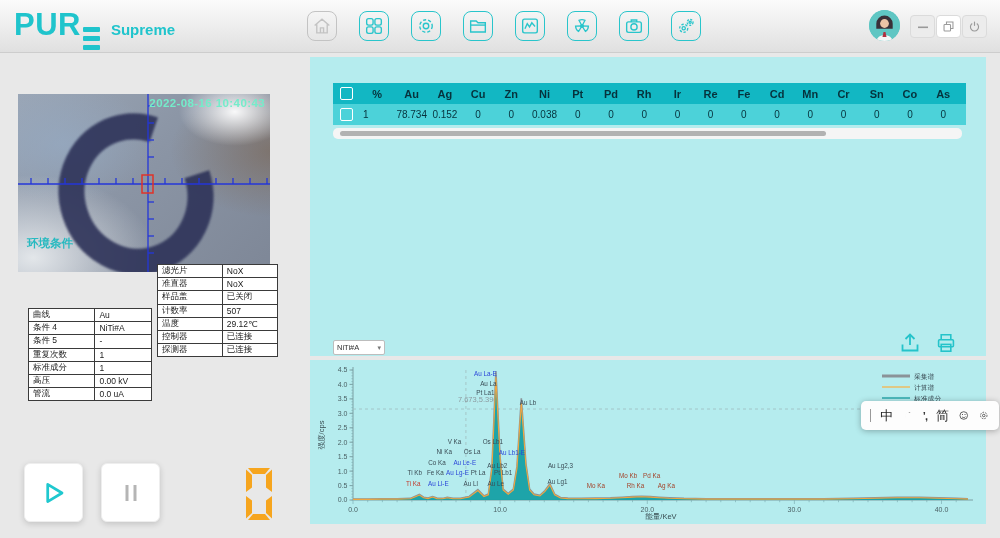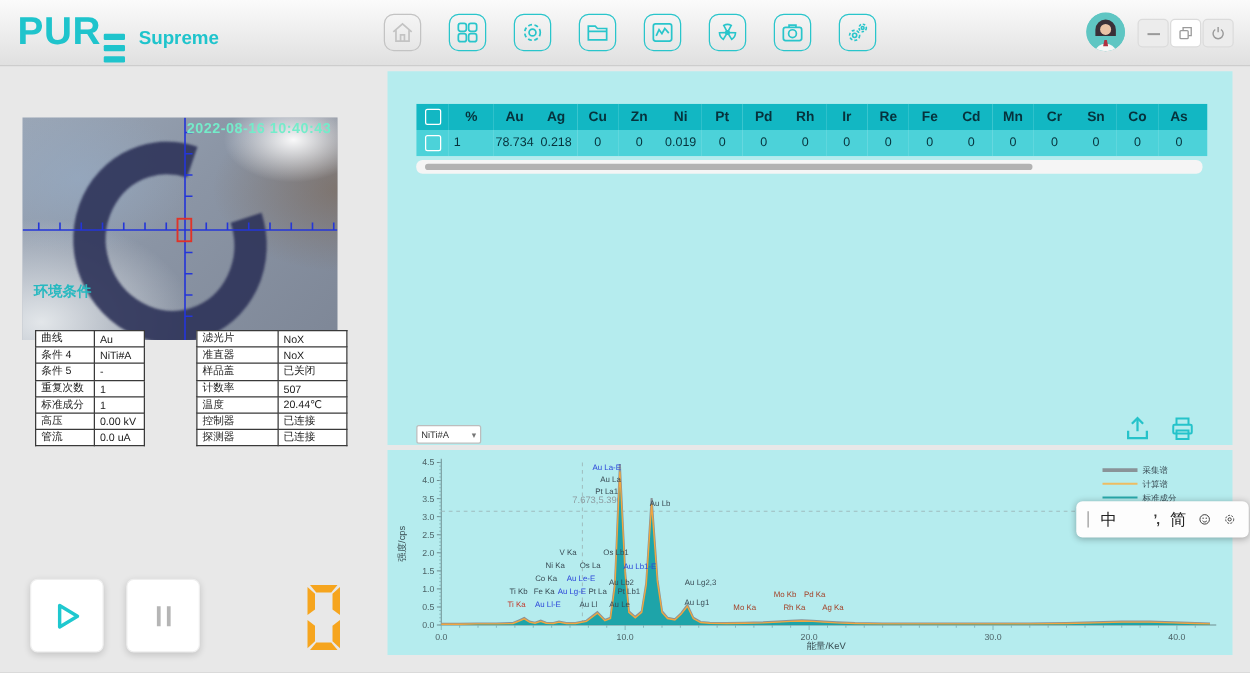--- a/index.html
+++ b/index.html
@@ -27,23 +27,23 @@
   .video{position:absolute;left:18px;top:57px;width:252px;height:178px;overflow:hidden;cursor:crosshair;
     background:
       radial-gradient(90px 55px at 86% 10%, rgba(255,255,255,.95), rgba(255,255,255,0) 62%),
       radial-gradient(150px 95px at 102% 32%, rgba(118,88,60,.5), rgba(118,88,60,0) 70%),
       radial-gradient(170px 115px at 6% 92%, rgba(236,239,241,.9), rgba(236,239,241,0) 72%),
       radial-gradient(130px 85px at 18% 28%, rgba(150,172,198,.6), rgba(150,172,198,0) 70%),
       linear-gradient(135deg,#9aa6b6,#8b95a5 45%,#7e8797); margin-top: 37px;}
   .video svg{position:absolute;left:0;top:0;}
   .timestamp{position:absolute;right:5px;top:3px;color:#74ecca;font-size:11.5px;font-weight:bold;letter-spacing:.4px;}
 
-  .env-title{position:absolute;left:27px;top:226px;color:#27b9c0;font-size:11.5px;font-weight:bold;}
+  .env-title{position:absolute;left:27px;top:236px;color:#27b9c0;font-size:11.5px;font-weight:bold;}
   .env-table{position:absolute;top:264px;border-collapse:collapse;background:#fff;border:1.5px solid #333;}
-  #env-table-1{left:28px;width:88px;}
+  #env-table-1{left:28px;width:124px;margin-top:44px;}
   #env-table-2{left:157px;width:121px;}
   .env-table td{border:1px solid #3a3a3a;font-size:8.5px;color:#1b1b1b;padding:0 4px;height:12.2px;white-space:nowrap;}
   .env-table td:first-child{width:54%;}
 
   .transport{position:absolute;left:24px;top:463px;display:flex;gap:18px;}
   .t-btn{width:57px;height:57px;background:#fff;border-radius:6px;border:1px solid #eee;
          box-shadow:0 2px 6px rgba(0,0,0,.16);display:flex;align-items:center;justify-content:center;cursor:pointer;}
   .sevenseg{position:absolute;left:240px;top:466px;}
 
   
@@ -286,21 +286,21 @@
         <tr>
        <td>样品盖</td>
        <td>已关闭</td>
         </tr>
         <tr>
        <td>计数率</td>
        <td>507</td>
         </tr>
         <tr>
        <td>温度</td>
-       <td>20.44℃</td>
+       <td>29.12℃</td>
         </tr>
         <tr>
        <td>控制器</td>
        <td>已连接</td>
         </tr>
         <tr>
        <td>探测器</td>
        <td>已连接</td>
         </tr>
       </tbody>
@@ -377,24 +377,24 @@
               <th>Cr</th>
               <th>Sn</th>
               <th>Co</th>
               <th>As</th>
               <th class="sliver"></th>
             </tr>
             <tr>
               <td><span class="cb"></span></td>
               <td class="idx">1</td>
               <td>78.734</td>
-              <td>0.218</td>
-              <td>0</td>
-              <td>0</td>
-              <td>0.019</td>
+              <td>0.152</td>
+              <td>0</td>
+              <td>0</td>
+              <td>0.038</td>
               <td>0</td>
               <td>0</td>
               <td>0</td>
               <td>0</td>
               <td>0</td>
               <td>0</td>
               <td>0</td>
               <td>0</td>
               <td>0</td>
               <td>0</td>

